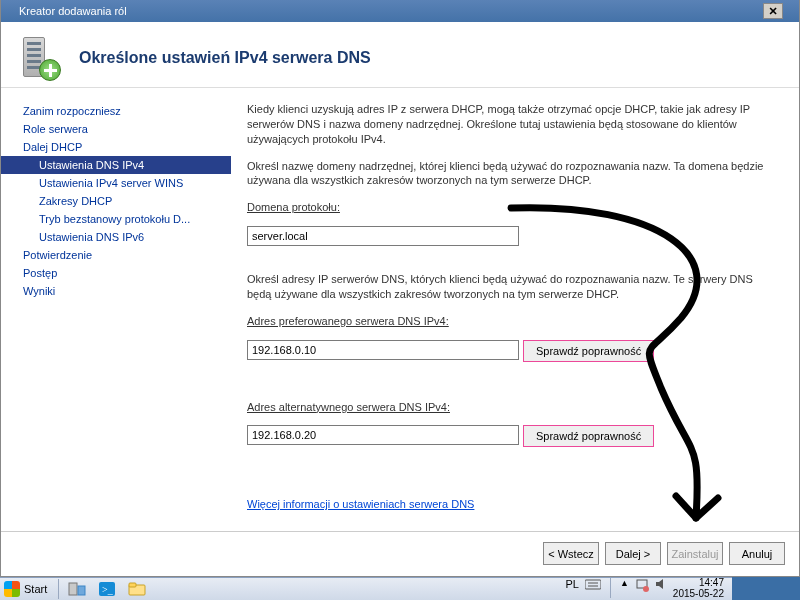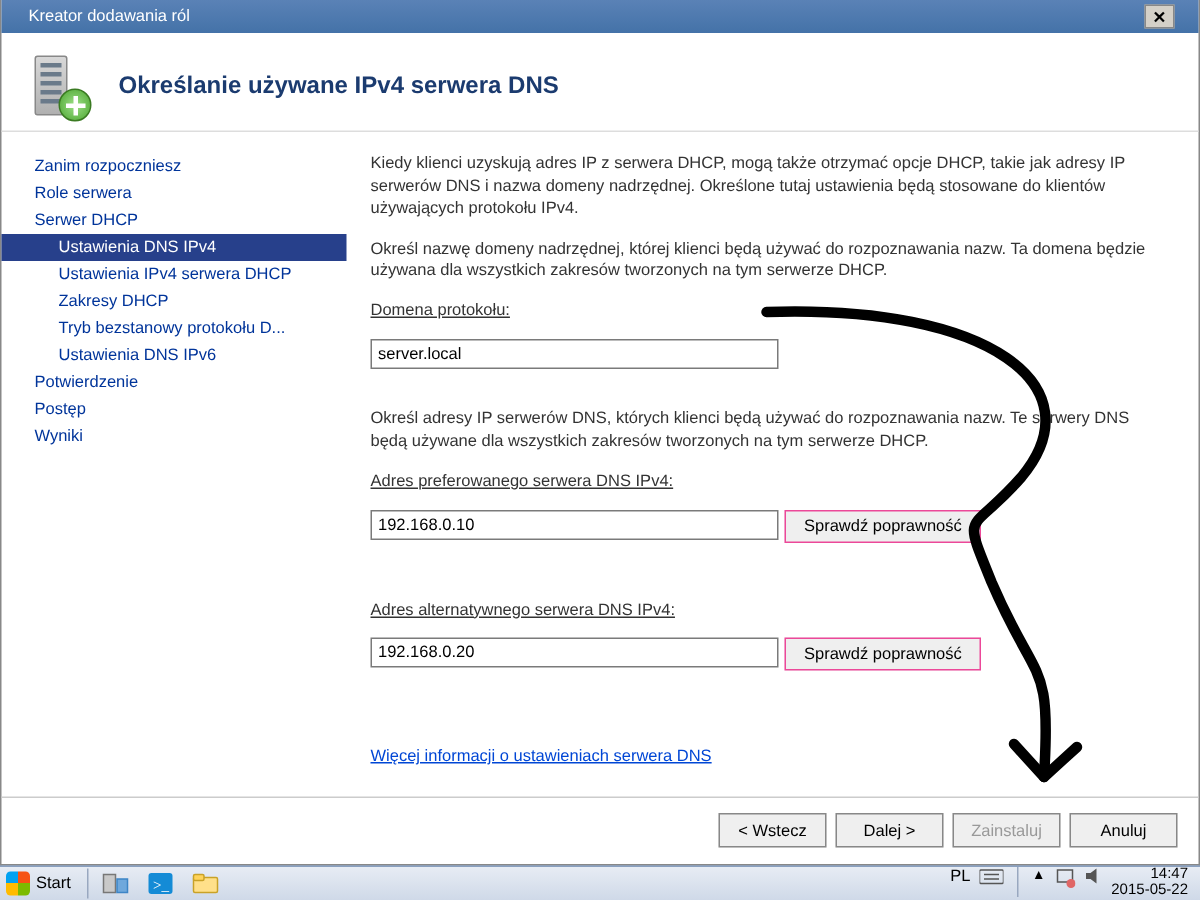--- a/index.html
+++ b/index.html
@@ -16,26 +16,26 @@
   .sidebar .sub { padding-left: 38px; }
   .sidebar .selected { background: #27408b; color: #fff; }
   .main { flex: 1; padding: 14px 24px 0 16px; color: #333; line-height: 1.35; position: relative; }
   .main p { margin-bottom: 12px; }
   .label { margin-top: 8px; margin-bottom: 2px; text-decoration: underline; color: #333; }
   .row { display: flex; gap: 4px; margin-bottom: 10px; margin-top: 11px; }
   .row input { width: 272px; height: 20px; border: 1px solid #7a7a7a; padding: 1px 4px; font-family: Tahoma, sans-serif; font-size: 11px; }
   .row button { height: 22px; padding: 0 12px; background: #efefef; border: 1px solid #ec4899; font-size: 11px; cursor: default; }
   .main a { color: #0046d5; text-decoration: underline; display: inline-block; margin-top: 40px; }
   .footer { height: 44px; border-top: 1px solid #ccc; display: flex; align-items: center; justify-content: flex-end; padding-right: 14px; gap: 6px; }
-  .footer button { width: 72px; height: 23px; font-size: 11px; background: #efefef; border: 1px solid #888; }
+  .footer button { width: 56px; height: 23px; font-size: 11px; background: #efefef; border: 1px solid #888; }
   .footer button.disabled { color: #999; }
 
   .arrow-overlay { position: absolute; pointer-events: none; }
 
-  .taskbar { position: absolute; bottom: 0; left: 0; width: 800px; height: 23px; background: linear-gradient(#e7ecf4, #cfd9e8); border-top: 1px solid #8aa0c0; display: flex; align-items: center; font-size: 11px; }
+  .taskbar { position: absolute; bottom: 0; left: 0; width: 732px; height: 23px; background: linear-gradient(#e7ecf4, #cfd9e8); border-top: 1px solid #8aa0c0; display: flex; align-items: center; font-size: 11px; }
   .start-btn { height: 23px; display: flex; align-items: center; gap: 4px; padding: 0 8px 0 4px; }
   .start-btn .orb { width: 16px; height: 16px; border-radius: 3px; background: conic-gradient(#f65314 0 25%, #7cbb00 0 50%, #ffbb00 0 75%, #00a1f1 0 100%); }
   .tb-sep { width: 1px; height: 20px; background: #99a8c0; margin: 0 3px; }
   .tb-item { width: 30px; height: 20px; display: flex; align-items: center; justify-content: center; }
   .tb-right { margin-left: auto; display: flex; align-items: flex-start; height: 100%; gap: 6px; padding-right: 6px; }
   .clock { text-align: right; line-height: 1.05; font-size: 10px; padding-right: 2px; }
 
   .server-icon { width: 46px; height: 46px; position: relative; }
   .server-icon .rack { position: absolute; left: 6px; top: 2px; width: 22px; height: 40px; background: linear-gradient(#d8d8d8,#b0b0b0); border: 1px solid #888; border-radius: 2px; }
   .server-icon .rack::before { content:""; position:absolute; left:3px; top:4px; width:14px; height:3px; background:#6a7a8a; box-shadow: 0 6px 0 #6a7a8a, 0 12px 0 #6a7a8a, 0 18px 0 #6a7a8a, 0 24px 0 #6a7a8a; }
@@ -51,30 +51,30 @@
   <div class="titlebar">
     <span class="title">Kreator dodawania ról</span>
     <div class="close">✕</div>
   </div>
 
   <div class="header">
     <div class="server-icon">
       <div class="rack"></div>
         <div class="plus"></div>
     </div>
-    <h1>Określanie używane IPv4 serwera DNS</h1>
+    <h1>Określone ustawień IPv4 serwera DNS</h1>
   </div>
 
   <div class="content">
     <div class="sidebar" id="sidebar">
         <div class="item">Zanim rozpoczniesz</div>
         <div class="item">Role serwera</div>
-        <div class="item">Serwer DHCP</div>
+        <div class="item">Dalej DHCP</div>
         <div class="item sub selected">Ustawienia DNS IPv4</div>
-        <div class="item sub">Ustawienia IPv4 serwera DHCP</div>
+        <div class="item sub">Ustawienia IPv4 server WINS</div>
         <div class="item sub">Zakresy DHCP</div>
         <div class="item sub">Tryb bezstanowy protokołu D...</div>
         <div class="item sub">Ustawienia DNS IPv6</div>
         <div class="item">Potwierdzenie</div>
         <div class="item">Postęp</div>
         <div class="item">Wyniki</div>
       </div>
 
     <div class="main">
       <p>Kiedy klienci uzyskują adres IP z serwera DHCP, mogą także otrzymać opcje DHCP, takie jak adresy IP serwerów DNS i nazwa domeny nadrzędnej. Określone tutaj ustawienia będą stosowane do klientów używających protokołu IPv4.</p>

